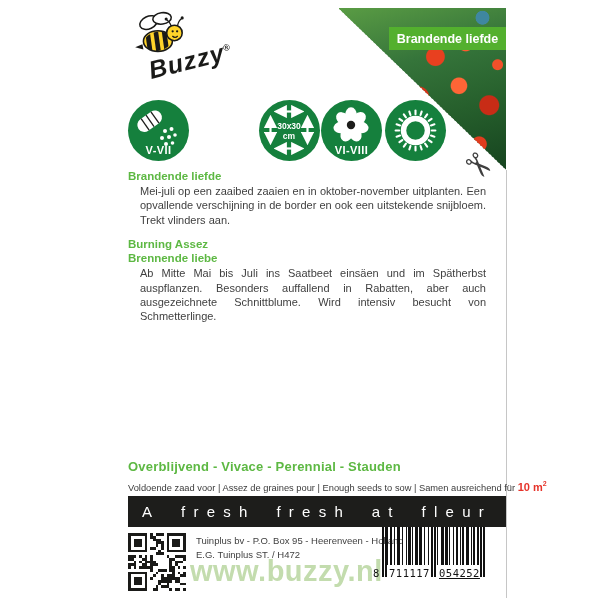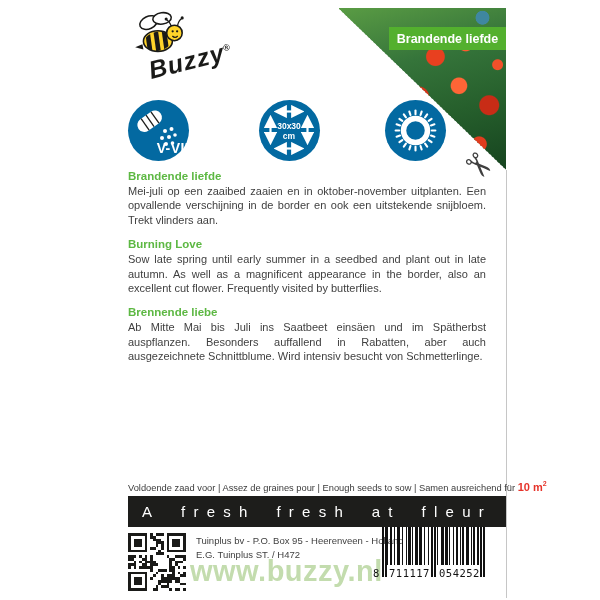--- a/index.html
+++ b/index.html
@@ -29,30 +29,30 @@
     color:#3f3f3f;transform:rotate(45deg);font-family:"DejaVu Sans",sans-serif;text-align:center;}
   .fold-line{position:absolute;left:506px;top:170px;width:1px;height:428px;background:#c6c6c6;}
 
   
   .logo{position:absolute;left:130px;top:10px;width:120px;height:80px;}
   .logo-text{position:absolute;left:18px;top:36px;font-size:25px;font-weight:bold;font-style:italic;
     color:#1a1a18;transform:rotate(-14deg);letter-spacing:1px;}
   .logo-text sup{font-size:9px;font-style:normal;}
 
   
-  .icon-circle{position:absolute;top:100px;width:61px;height:61px;border-radius:50%;background:#0369a1;}
+  .icon-circle{position:absolute;top:100px;width:61px;height:61px;border-radius:50%;background:#15803d;}
   .icon-circle svg{position:absolute;inset:0;}
-  .icon-label{position:absolute;bottom:5px;width:100%;text-align:right;color:#fff;
-    font-size:14px;font-weight:bold;letter-spacing:.4px;}
+  .icon-label{position:absolute;bottom:5px;width:100%;text-align:center;color:#fff;
+    font-size:11px;font-weight:bold;letter-spacing:.4px;}
   .ic1{left:128px;} .ic2{left:202px;} .ic3{left:259px;} .ic4{left:321px;} .ic5{left:385px;}
 
   
   .sections{position:absolute;left:128px;top:170px;width:358px;}
   .section h3{margin:0 0 2px 0;font-size:11.5px;color:#5db843;font-weight:bold;}
-  .section p{margin:0 0 11px 0;font-size:11px;line-height:14.4px;color:#3f3f3f;text-align:justify;}
+  .section p{margin:0 0 11px 12px;font-size:11px;line-height:14.4px;color:#3f3f3f;text-align:justify;}
 
   .perennial{position:absolute;left:128px;top:459px;font-size:13px;font-weight:bold;color:#5db843;letter-spacing:.2px;}
   .seeds-line{position:absolute;left:128px;top:480px;width:380px;font-size:9.3px;color:#3a3a3a;white-space:nowrap;}
   .seeds-amount{color:#e6332a;font-weight:bold;font-size:11px;}
   .seeds-amount sup{font-size:7px;}
 
   .tagline-bar{position:absolute;left:128px;top:496px;width:378px;height:31px;background:#1d1d1b;
     color:#fff;display:flex;align-items:center;justify-content:space-between;
     padding:0 14px;box-sizing:border-box;font-size:15px;}
   .tagline-bar span{letter-spacing:.55em;white-space:nowrap;}
@@ -61,21 +61,21 @@
   .qr{position:absolute;left:128px;top:533px;width:58px;height:58px;}
   .address{position:absolute;left:196px;top:535px;font-size:9.5px;color:#3f3f3f;}
   .syscode{position:absolute;left:196px;top:549px;font-size:9.5px;color:#3f3f3f;}
   .website{position:absolute;left:190px;top:555px;font-size:29px;font-weight:bold;color:#c3dcae;letter-spacing:.5px;}
   .barcode{position:absolute;left:372px;top:527px;width:122px;height:52px;}
   .barcode svg{position:absolute;left:0;top:0;}
   .bc-guard{position:absolute;top:0;width:2px;height:50px;background:#111;}
   .bc-digit{position:absolute;bottom:0;font-family:"DejaVu Sans Mono",monospace;font-size:10.5px;color:#111;}
   .bc-first{left:1px;}
   .bc-g1{left:17px;width:40px;text-align:center;letter-spacing:.5px;}
-  .bc-g2{left:67px;width:40px;text-align:center;letter-spacing:.5px;}
+  .bc-g2{left:67px;width:40px;text-align:center;letter-spacing:.5px;text-decoration:underline;}
 </style>
 </head>
 <body>
 
 <div class="packet">
 
   <div class="logo">
     <svg width="62" height="52" viewBox="0 0 60 50">
       <defs>
           <clipPath id="beebody">
@@ -144,20 +144,35 @@
         <line x1="18" y1="11.5" x2="42" y2="11.5" marker-start="url(#ah)" marker-end="url(#ah)"></line>
         <line x1="18" y1="48.5" x2="42" y2="48.5" marker-start="url(#ah)" marker-end="url(#ah)"></line>
         <line x1="11.5" y1="18" x2="11.5" y2="42" marker-start="url(#ah)" marker-end="url(#ah)"></line>
         <line x1="48.5" y1="18" x2="48.5" y2="42" marker-start="url(#ah)" marker-end="url(#ah)"></line>
       </g>
       <text x="30" y="29" fill="#fff" font-size="8.5" font-weight="bold" text-anchor="middle" font-family="Liberation Sans, sans-serif">30x30</text>
       <text x="30" y="38.5" fill="#fff" font-size="8.5" font-weight="bold" text-anchor="middle" font-family="Liberation Sans, sans-serif">cm</text>
     </svg>
   </div>
 
+  <div class="icon-circle ic4">
+    <svg viewBox="0 0 61 61">
+      <g fill="#fff">
+        <ellipse cx="30" cy="15.5" rx="6" ry="8.3"></ellipse>
+        <ellipse cx="30" cy="15.5" rx="6" ry="8.3" transform="rotate(51.4 30 25)"></ellipse>
+        <ellipse cx="30" cy="15.5" rx="6" ry="8.3" transform="rotate(102.8 30 25)"></ellipse>
+        <ellipse cx="30" cy="15.5" rx="6" ry="8.3" transform="rotate(154.2 30 25)"></ellipse>
+        <ellipse cx="30" cy="15.5" rx="6" ry="8.3" transform="rotate(205.6 30 25)"></ellipse>
+        <ellipse cx="30" cy="15.5" rx="6" ry="8.3" transform="rotate(257 30 25)"></ellipse>
+        <ellipse cx="30" cy="15.5" rx="6" ry="8.3" transform="rotate(308.4 30 25)"></ellipse>
+      </g>
+      <circle cx="30" cy="25" r="4.2" fill="#1d1d1b"></circle>
+    </svg>
+    <div class="icon-label">VI-VIII</div>
+  </div>
 
   <div class="icon-circle ic5">
     <svg viewBox="0 0 61 61">
       <circle cx="30.5" cy="30.5" r="12" fill="none" stroke="#fff" stroke-width="5.5"></circle>
       <g id="sun-ticks" stroke="#fff" stroke-width="2.1" stroke-linecap="round">
           <line x1="30.5" y1="10.6" x2="30.5" y2="14.2" transform="rotate(0 30.5 30.5)"></line>
           <line x1="30.5" y1="10.6" x2="30.5" y2="14.2" transform="rotate(18 30.5 30.5)"></line>
           <line x1="30.5" y1="10.6" x2="30.5" y2="14.2" transform="rotate(36 30.5 30.5)"></line>
           <line x1="30.5" y1="10.6" x2="30.5" y2="14.2" transform="rotate(54 30.5 30.5)"></line>
           <line x1="30.5" y1="10.6" x2="30.5" y2="14.2" transform="rotate(72 30.5 30.5)"></line>
@@ -181,29 +196,29 @@
   </div>
 
   <div class="sections">
     <div class="section">
       <h3>Brandende liefde</h3>
       <p>Mei-juli op een zaaibed zaaien en in oktober-november uitplanten. Een opvallende verschijning in de border en ook een uitstekende snijbloem. Trekt vlinders aan.</p>
     </div>
     <div class="section">
     </div>
     <div class="section">
-      <h3>Burning Love</h3>
-      <p>Sow late spring until early summer in a seedbed and plant out in late autumn. As well as a magnificent appearance in the border, also an excellent cut flower. Frequently visited by butterflies.</p>
+      <h3>Burning Assez</h3>
     </div>
     <div class="section">
       <h3>Brennende liebe</h3>
       <p>Ab Mitte Mai bis Juli ins Saatbeet einsäen und im Spätherbst auspflanzen. Besonders auffallend in Rabatten, aber auch ausgezeichnete Schnittblume. Wird intensiv besucht von Schmetterlinge.</p>
     </div>
   </div>
 
+  <div class="perennial">Overblijvend - Vivace - Perennial - Stauden</div>
 
   <div class="seeds-line">
     <span>Voldoende zaad voor | Assez de graines pour | Enough seeds to sow | Samen ausreichend für </span><span class="seeds-amount"><span>10 m</span><sup>2</sup></span>
   </div>
 
   <div class="tagline-bar">
     <span>A</span>
     <span>fresh</span>
     <span>fresh</span>
     <span>at</span>

